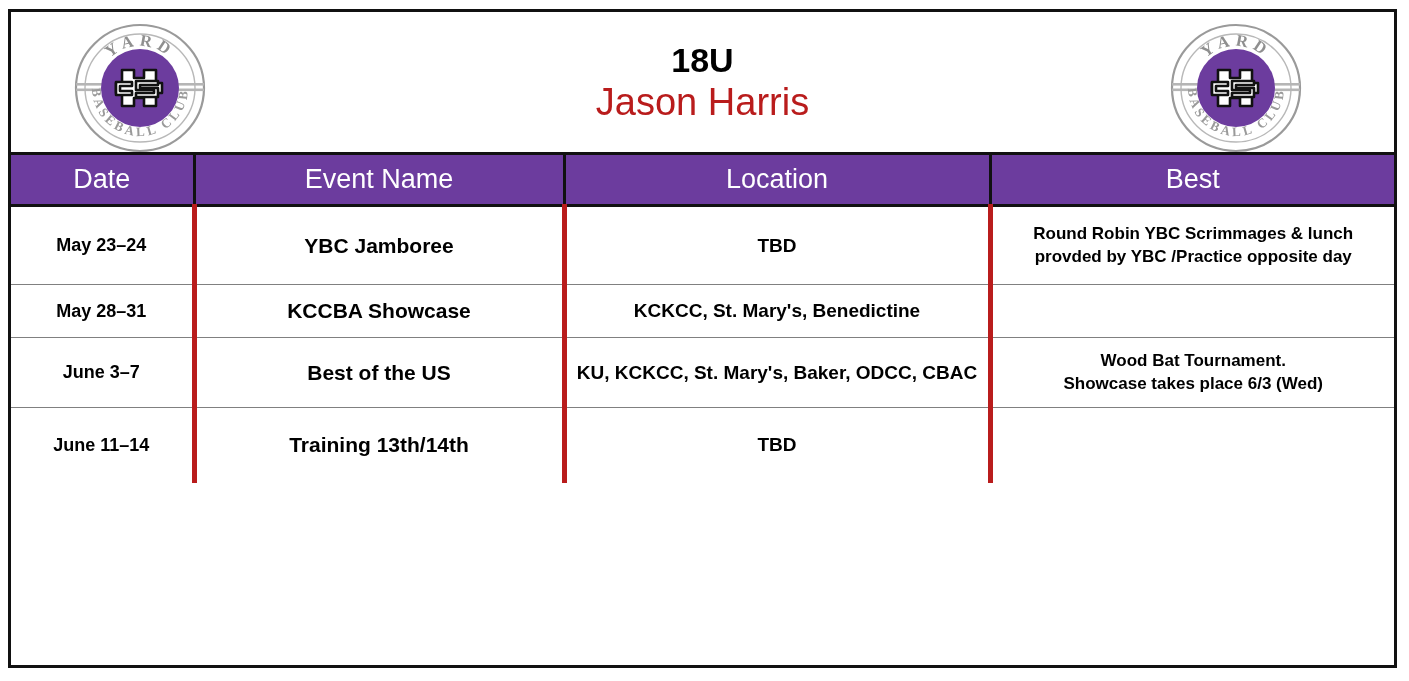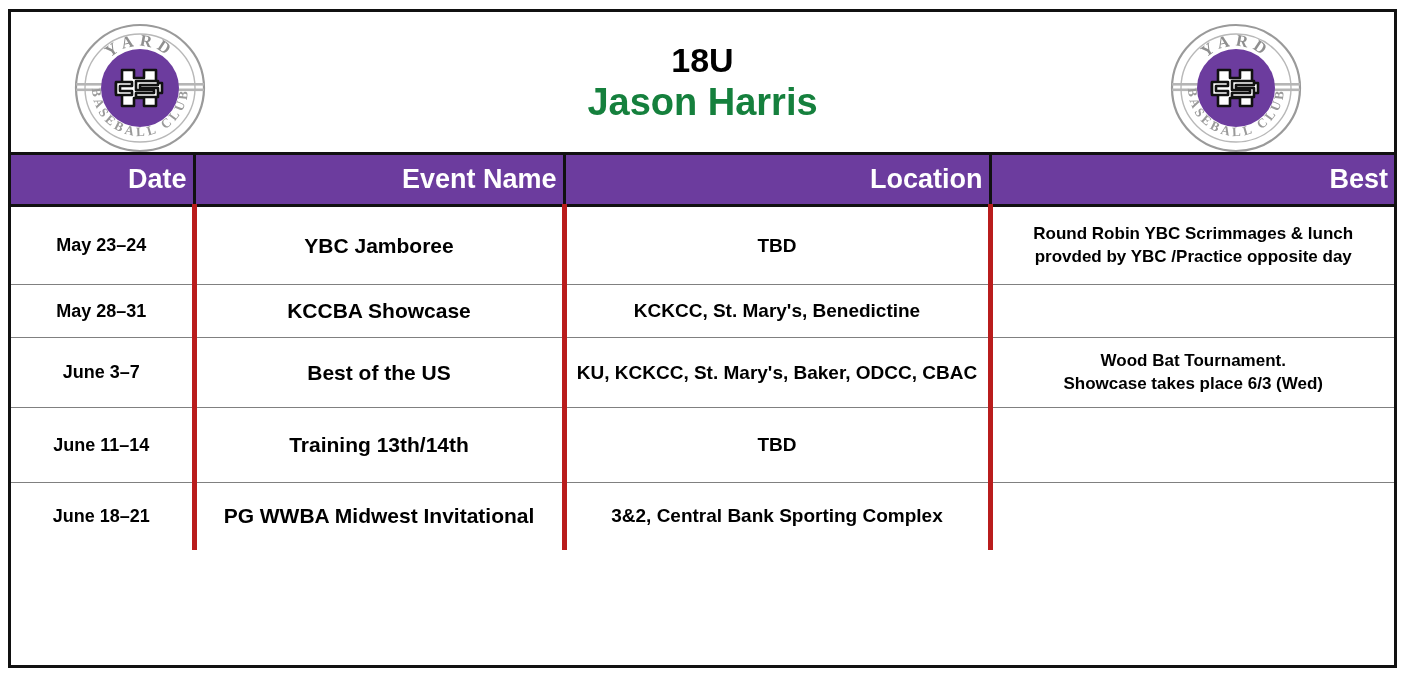--- a/index.html
+++ b/index.html
@@ -46,22 +46,22 @@
   }
   .title-age {
     font-size: 34px;
     font-weight: bold;
     color: #000000;
     letter-spacing: 0px;
     margin-bottom: 6px;
   }
   .title-coach {
     font-size: 38px;
-    font-weight: bold;
-    color: #15803d;
+    font-weight: normal;
+    color: #b91c1c;
   }
 
   
   .logo {
     position: absolute;
     top: 10px;
     width: 132px;
     height: 132px;
   }
   .logo-left  { left: 63px; }
@@ -80,23 +80,23 @@
   }
   .sched col.c-date  { width: 183px; }
   .sched col.c-event { width: 370px; }
   .sched col.c-loc   { width: 426px; }
   .sched col.c-notes { width: 404px; }
 
   .sched thead th {
     background: #6C3C9E;
     color: #ffffff;
     font-size: 27px;
-    font-weight: bold;
+    font-weight: normal;
     height: 52px;
-    text-align: right;
+    text-align: center;
     vertical-align: middle;
     border-left: 3px solid #111111;
     border-right: 3px solid #111111;
     border-top: 3px solid #111111;
     border-bottom: 3px solid #111111;
     padding: 0 6px;
     box-sizing: border-box;
   }
   .sched thead th:first-child { border-left: none; }
   .sched thead th:last-child  { border-right: none; }
@@ -235,28 +235,19 @@
         <tr style="height:75px">
           <td class="cell-date">June 11–14</td>
           <td class="cell-event">Training 13th/14th</td>
           <td class="cell-loc">TBD</td>
           <td class="cell-notes">
             <span class="nl"></span>
             <span class="nl"></span>
           </td>
         </tr>
 
-        <tr style="height:67px">
-          <td class="cell-date">June 18–21</td>
-          <td class="cell-event">PG WWBA Midwest Invitational</td>
-          <td class="cell-loc">3&amp;2, Central Bank Sporting Complex</td>
-          <td class="cell-notes">
-            <span class="nl"></span>
-            <span class="nl"></span>
-          </td>
-        </tr>
 
 
       </tbody>
     </table>
 
   </div>
 </div>
 
 </body></html>

